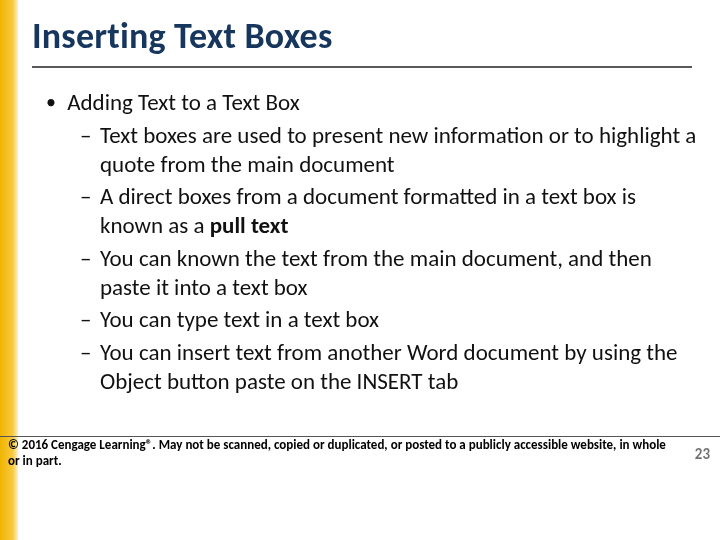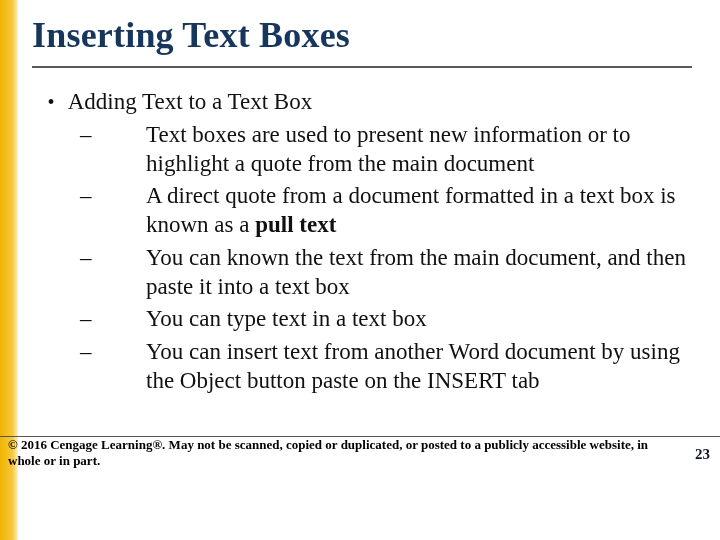--- a/index.html
+++ b/index.html
@@ -1,32 +1,32 @@
 <!DOCTYPE html>
 <html><head>
 <meta charset="utf-8">
 <style>
   * { margin: 0; padding: 0; box-sizing: border-box; }
   html, body { width: 720px; height: 540px; overflow: hidden; font-family: Calibri, Arial, sans-serif; background: #fff; }
-  .slide { position: relative; width: 720px; height: 473px; font-family: Liberation Serif, serif; }
+  .slide { position: relative; width: 720px; height: 473px; }
   .stripe { position: absolute; left: 0; top: 0; width: 18px; height: 540px; background: linear-gradient(90deg, #f0b400 0%, #f7c93f 70%, #fdf2c6 100%); }
   .title { position: absolute; left: 32px; top: 14px; font-size: 36px; font-weight: 700; color: #16365d; letter-spacing: 0.2px; }
   .hr1 { position: absolute; left: 32px; top: 66px; width: 660px; height: 0; border-top: 2px solid #595959; }
   .content { position: absolute; left: 40px; top: 88px; width: 660px; color: #111; font-size: 23px; line-height: 1.25; }
   .li1 { margin-bottom: 2px; }
   .bullet1 { display: inline-block; width: 22px; text-align: center; font-size: 20px; vertical-align: top; position: relative; top: 2px; }
   .li1-text { display: inline-block; width: 620px; vertical-align: top; }
   .sublist { margin: 4px 0 0 40px; }
   .li2 { display: flex; margin-bottom: 4px; }
   .dash { width: 20px; flex: 0 0 20px; }
-  .li2-text { flex: 1; margin-left: 46px; }
+  .li2-text { flex: 1; }
   .bold { font-weight: 700; }
   .hr2 { position: absolute; left: 0; bottom: 36px; width: 720px; height: 0; border-top: 1px solid #555; }
   .footer { position: absolute; left: 8px; bottom: 4px; width: 670px; font-size: 13px; font-weight: 700; color: #000; line-height: 1.25; }
-  .pagenum { position: absolute; right: 10px; bottom: 10px; font-size: 15px; font-weight: 700; color: #0f172a; }
+  .pagenum { position: absolute; right: 10px; bottom: 10px; font-size: 15px; font-weight: 700; color: #737373; }
 </style>
 </head>
 <body>
 
 <div class="slide">
   <div class="stripe"></div>
 
   <div class="title">Inserting Text Boxes</div>
   <div class="hr1"></div>
 
@@ -35,21 +35,21 @@
       <span class="bullet1">•</span>
       <span class="li1-text">Adding Text to a Text Box</span>
     </div>
     <div class="sublist">
       <div class="li2">
         <span class="dash">–</span>
         <span class="li2-text">Text boxes are used to present new information or to highlight a quote from the main document</span>
       </div>
       <div class="li2">
         <span class="dash">–</span>
-        <span class="li2-text"><span>A direct quote from a document formatted in a text box is known as a </span><span class="bold">pull text</span></span>
+        <span class="li2-text"><span>A direct boxes from a document formatted in a text box is known as a </span><span class="bold">pull text</span></span>
       </div>
       <div class="li2">
         <span class="dash">–</span>
         <span class="li2-text">You can known the text from the main document, and then paste it into a text box</span>
       </div>
       <div class="li2">
         <span class="dash">–</span>
         <span class="li2-text">You can type text in a text box</span>
       </div>
       <div class="li2">

